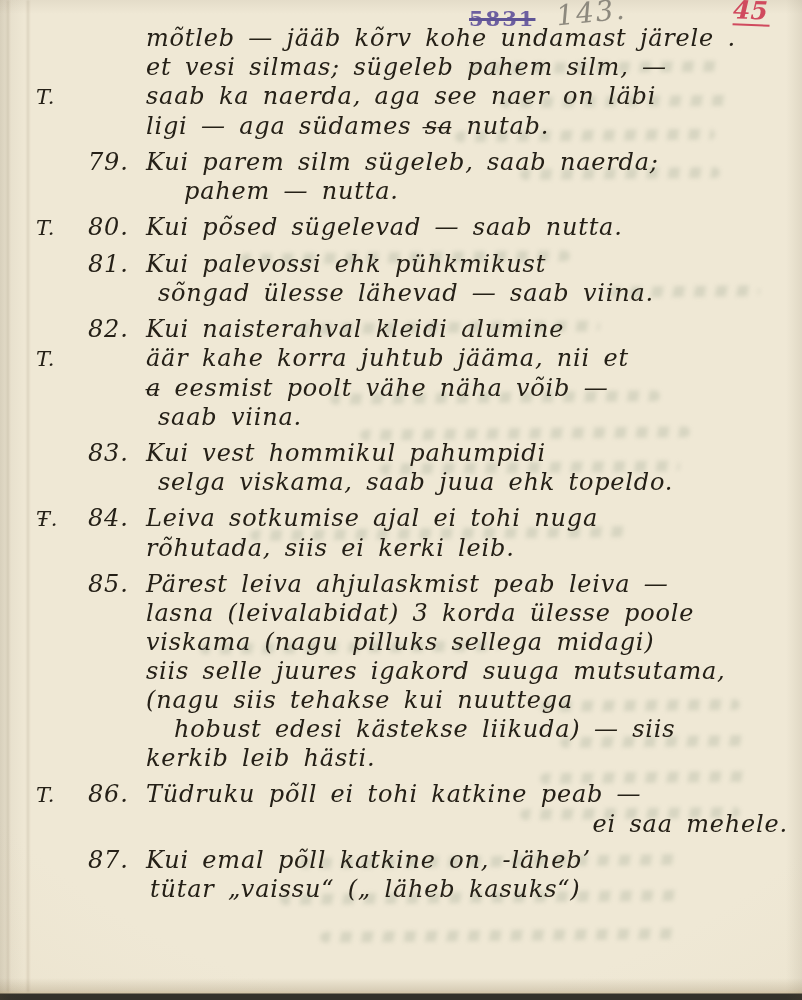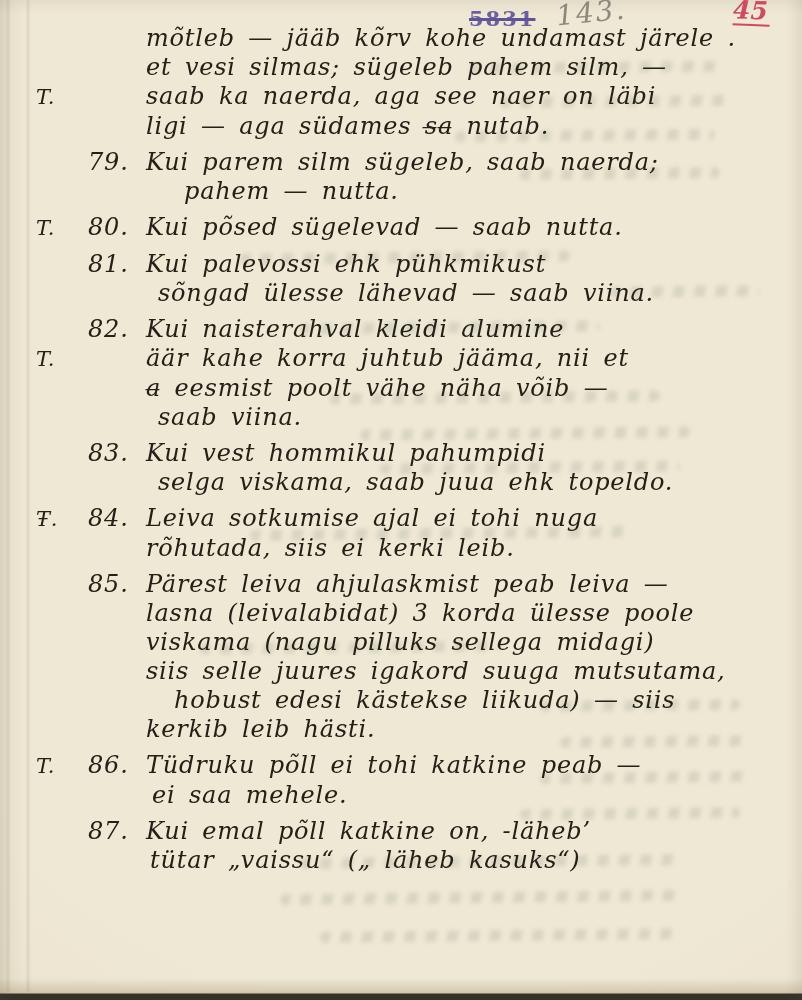--- a/index.html
+++ b/index.html
@@ -186,36 +186,41 @@
         <span class="tcol">viskama (nagu pilluks sellega midagi)</span>
       </div>
       <div class="row">
         <span class="mcol"></span>
         <span class="ncol"></span>
         <span class="tcol">siis selle juures igakord suuga mutsutama,</span>
       </div>
       <div class="row">
         <span class="mcol"></span>
         <span class="ncol"></span>
+        <span class="tcol">(nagu siis tehakse kui nuuttega</span>
+      </div>
+      <div class="row">
+        <span class="mcol"></span>
+        <span class="ncol"></span>
         <span class="tcol" style="padding-left: 28px;">hobust edesi kästekse liikuda) — siis</span>
       </div>
       <div class="row">
         <span class="mcol"></span>
         <span class="ncol"></span>
         <span class="tcol">kerkib leib hästi.</span>
       </div>
       <div class="row gap">
         <span class="mcol">T.</span>
         <span class="ncol">86.</span>
         <span class="tcol">Tüdruku põll ei tohi katkine peab —</span>
       </div>
       <div class="row">
         <span class="mcol"></span>
         <span class="ncol"></span>
-        <span class="tcol" style="padding-left: 6px;">ei saa mehele.</span>
+        <span class="tcol" style="padding-left: 6px; text-align: right;">ei saa mehele.</span>
       </div>
       <div class="row gap">
         <span class="mcol"></span>
         <span class="ncol">87.</span>
         <span class="tcol">Kui emal põll katkine on, -läheb’</span>
       </div>
       <div class="row">
         <span class="mcol"></span>
         <span class="ncol"></span>
         <span class="tcol" style="padding-left: 4px;">tütar „vaissu“ („ läheb kasuks“)</span>

